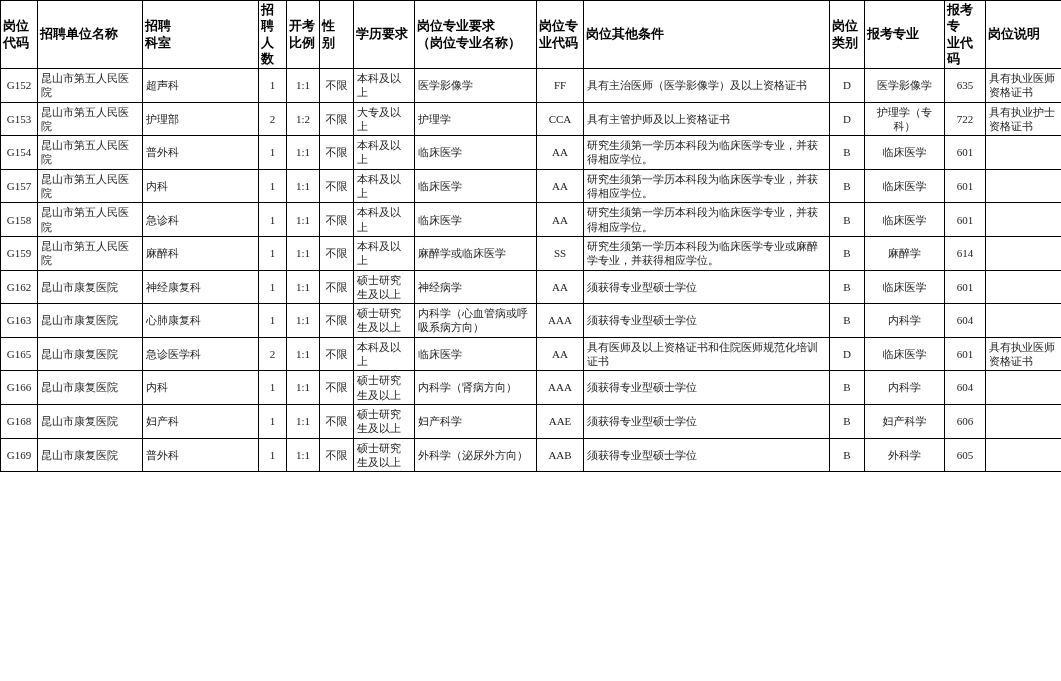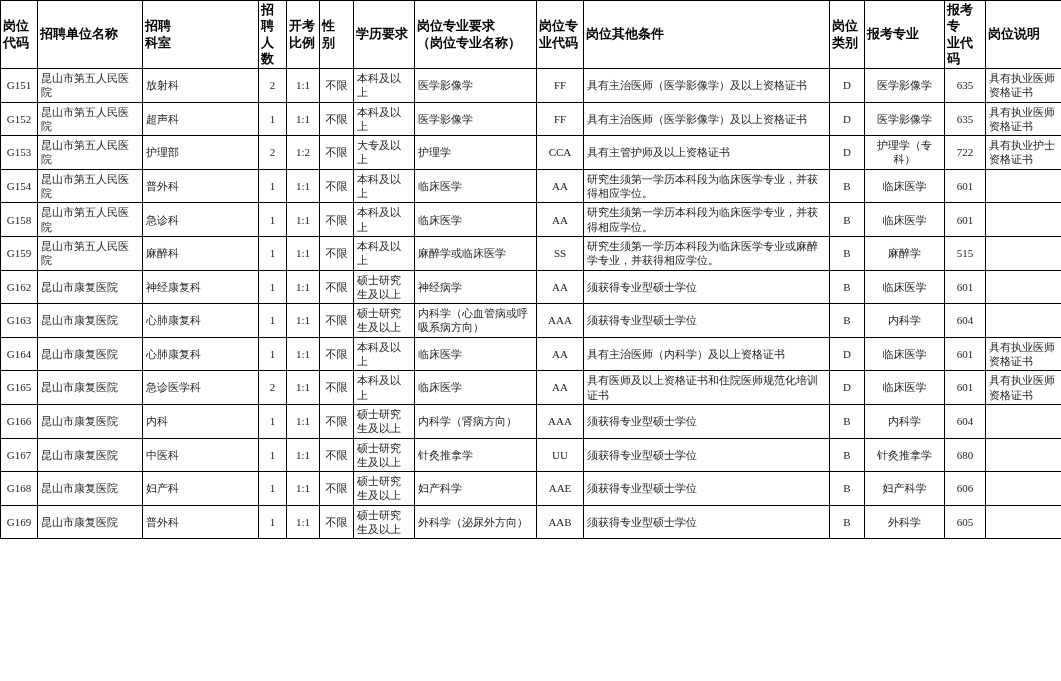--- a/index.html
+++ b/index.html
@@ -85,36 +85,20 @@
         <th class="ac">岗位
 类别</th>
         <th class="ac">报考专业</th>
         <th class="ac">报考专
 业代码</th>
         <th class="al">岗位说明</th>
       </tr>
   </thead>
   <tbody id="table-body">
       <tr>
-        <td class="ac">G151</td>
-        <td class="al">昆山市第五人民医院</td>
-        <td class="al">放射科</td>
-        <td class="ac">2</td>
-        <td class="ac">1:1</td>
-        <td class="ac">不限</td>
-        <td class="al">本科及以上</td>
-        <td class="al">医学影像学</td>
-        <td class="ac">FF</td>
-        <td class="al">具有主治医师（医学影像学）及以上资格证书</td>
-        <td class="ac">D</td>
-        <td class="ac">医学影像学</td>
-        <td class="ac">635</td>
-        <td class="al">具有执业医师资格证书</td>
-      </tr>
-      <tr>
         <td class="ac">G152</td>
         <td class="al">昆山市第五人民医院</td>
         <td class="al">超声科</td>
         <td class="ac">1</td>
         <td class="ac">1:1</td>
         <td class="ac">不限</td>
         <td class="al">本科及以上</td>
         <td class="al">医学影像学</td>
         <td class="ac">FF</td>
         <td class="al">具有主治医师（医学影像学）及以上资格证书</td>
@@ -149,20 +133,36 @@
         <td class="al">本科及以上</td>
         <td class="al">临床医学</td>
         <td class="ac">AA</td>
         <td class="al">研究生须第一学历本科段为临床医学专业，并获得相应学位。</td>
         <td class="ac">B</td>
         <td class="ac">临床医学</td>
         <td class="ac">601</td>
         <td class="al"></td>
       </tr>
       <tr>
+        <td class="ac">G157</td>
+        <td class="al">昆山市第五人民医院</td>
+        <td class="al">内科</td>
+        <td class="ac">1</td>
+        <td class="ac">1:1</td>
+        <td class="ac">不限</td>
+        <td class="al">本科及以上</td>
+        <td class="al">临床医学</td>
+        <td class="ac">AA</td>
+        <td class="al">研究生须第一学历本科段为临床医学专业，并获得相应学位。</td>
+        <td class="ac">B</td>
+        <td class="ac">临床医学</td>
+        <td class="ac">601</td>
+        <td class="al"></td>
+      </tr>
+      <tr>
         <td class="ac">G158</td>
         <td class="al">昆山市第五人民医院</td>
         <td class="al">急诊科</td>
         <td class="ac">1</td>
         <td class="ac">1:1</td>
         <td class="ac">不限</td>
         <td class="al">本科及以上</td>
         <td class="al">临床医学</td>
         <td class="ac">AA</td>
         <td class="al">研究生须第一学历本科段为临床医学专业，并获得相应学位。</td>
@@ -177,21 +177,21 @@
         <td class="al">麻醉科</td>
         <td class="ac">1</td>
         <td class="ac">1:1</td>
         <td class="ac">不限</td>
         <td class="al">本科及以上</td>
         <td class="al">麻醉学或临床医学</td>
         <td class="ac">SS</td>
         <td class="al">研究生须第一学历本科段为临床医学专业或麻醉学专业，并获得相应学位。</td>
         <td class="ac">B</td>
         <td class="ac">麻醉学</td>
-        <td class="ac">515</td>
+        <td class="ac">614</td>
         <td class="al"></td>
       </tr>
       <tr>
         <td class="ac">G162</td>
         <td class="al">昆山市康复医院</td>
         <td class="al">神经康复科</td>
         <td class="ac">1</td>
         <td class="ac">1:1</td>
         <td class="ac">不限</td>
         <td class="al">硕士研究生及以上</td>
@@ -213,36 +213,20 @@
         <td class="al">硕士研究生及以上</td>
         <td class="al">内科学（心血管病或呼吸系病方向）</td>
         <td class="ac">AAA</td>
         <td class="al">须获得专业型硕士学位</td>
         <td class="ac">B</td>
         <td class="ac">内科学</td>
         <td class="ac">604</td>
         <td class="al"></td>
       </tr>
       <tr>
-        <td class="ac">G164</td>
-        <td class="al">昆山市康复医院</td>
-        <td class="al">心肺康复科</td>
-        <td class="ac">1</td>
-        <td class="ac">1:1</td>
-        <td class="ac">不限</td>
-        <td class="al">本科及以上</td>
-        <td class="al">临床医学</td>
-        <td class="ac">AA</td>
-        <td class="al">具有主治医师（内科学）及以上资格证书</td>
-        <td class="ac">D</td>
-        <td class="ac">临床医学</td>
-        <td class="ac">601</td>
-        <td class="al">具有执业医师资格证书</td>
-      </tr>
-      <tr>
         <td class="ac">G165</td>
         <td class="al">昆山市康复医院</td>
         <td class="al">急诊医学科</td>
         <td class="ac">2</td>
         <td class="ac">1:1</td>
         <td class="ac">不限</td>
         <td class="al">本科及以上</td>
         <td class="al">临床医学</td>
         <td class="ac">AA</td>
         <td class="al">具有医师及以上资格证书和住院医师规范化培训证书</td>
@@ -258,36 +242,20 @@
         <td class="ac">1</td>
         <td class="ac">1:1</td>
         <td class="ac">不限</td>
         <td class="al">硕士研究生及以上</td>
         <td class="al">内科学（肾病方向）</td>
         <td class="ac">AAA</td>
         <td class="al">须获得专业型硕士学位</td>
         <td class="ac">B</td>
         <td class="ac">内科学</td>
         <td class="ac">604</td>
-        <td class="al"></td>
-      </tr>
-      <tr>
-        <td class="ac">G167</td>
-        <td class="al">昆山市康复医院</td>
-        <td class="al">中医科</td>
-        <td class="ac">1</td>
-        <td class="ac">1:1</td>
-        <td class="ac">不限</td>
-        <td class="al">硕士研究生及以上</td>
-        <td class="al">针灸推拿学</td>
-        <td class="ac">UU</td>
-        <td class="al">须获得专业型硕士学位</td>
-        <td class="ac">B</td>
-        <td class="ac">针灸推拿学</td>
-        <td class="ac">680</td>
         <td class="al"></td>
       </tr>
       <tr>
         <td class="ac">G168</td>
         <td class="al">昆山市康复医院</td>
         <td class="al">妇产科</td>
         <td class="ac">1</td>
         <td class="ac">1:1</td>
         <td class="ac">不限</td>
         <td class="al">硕士研究生及以上</td>

